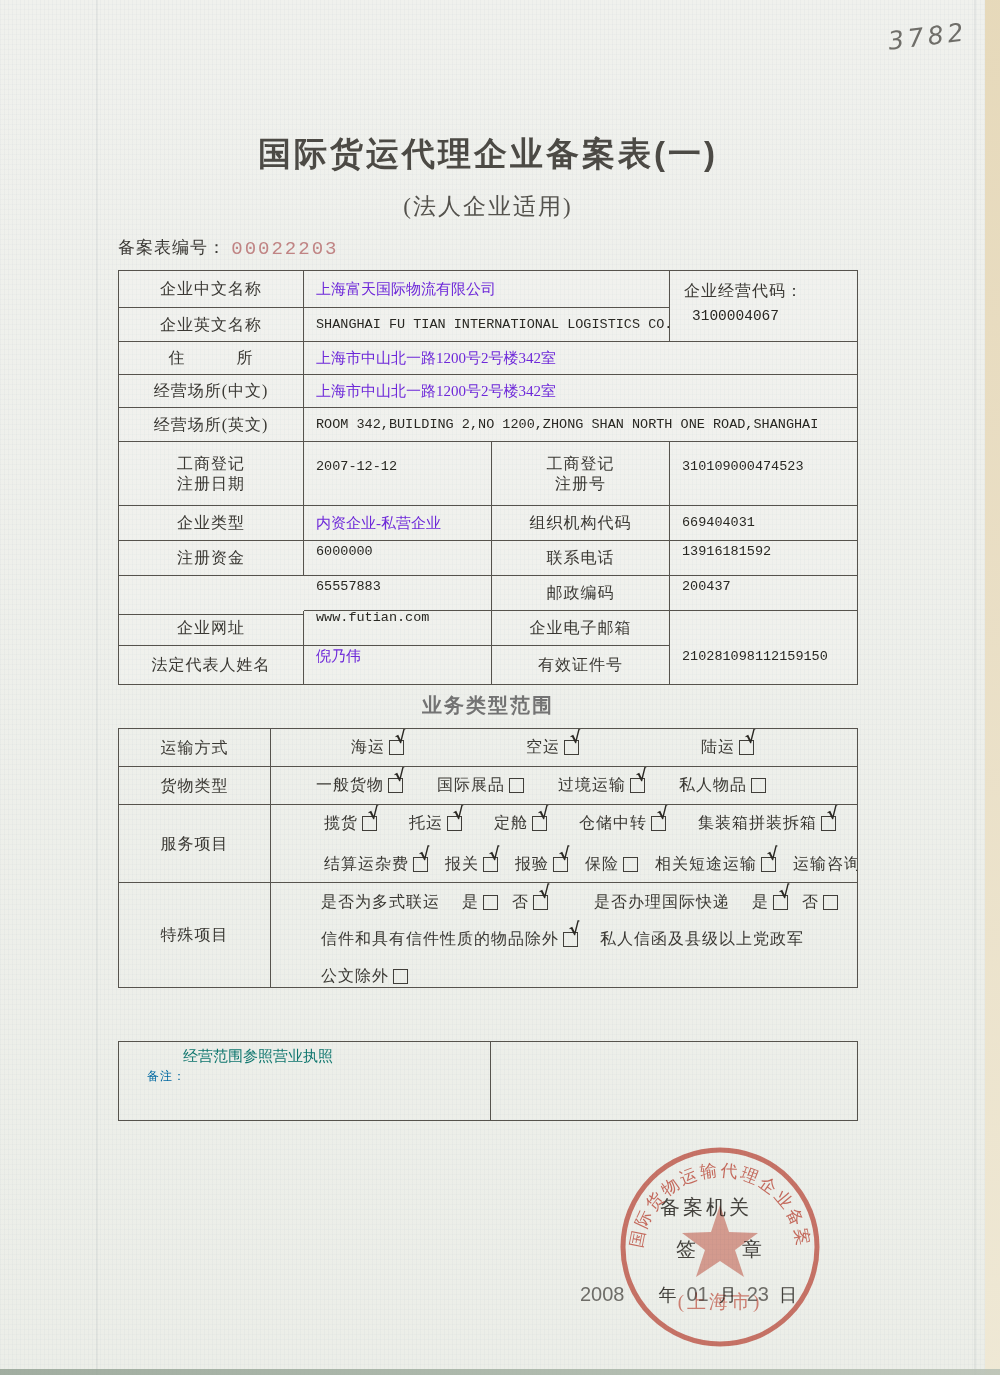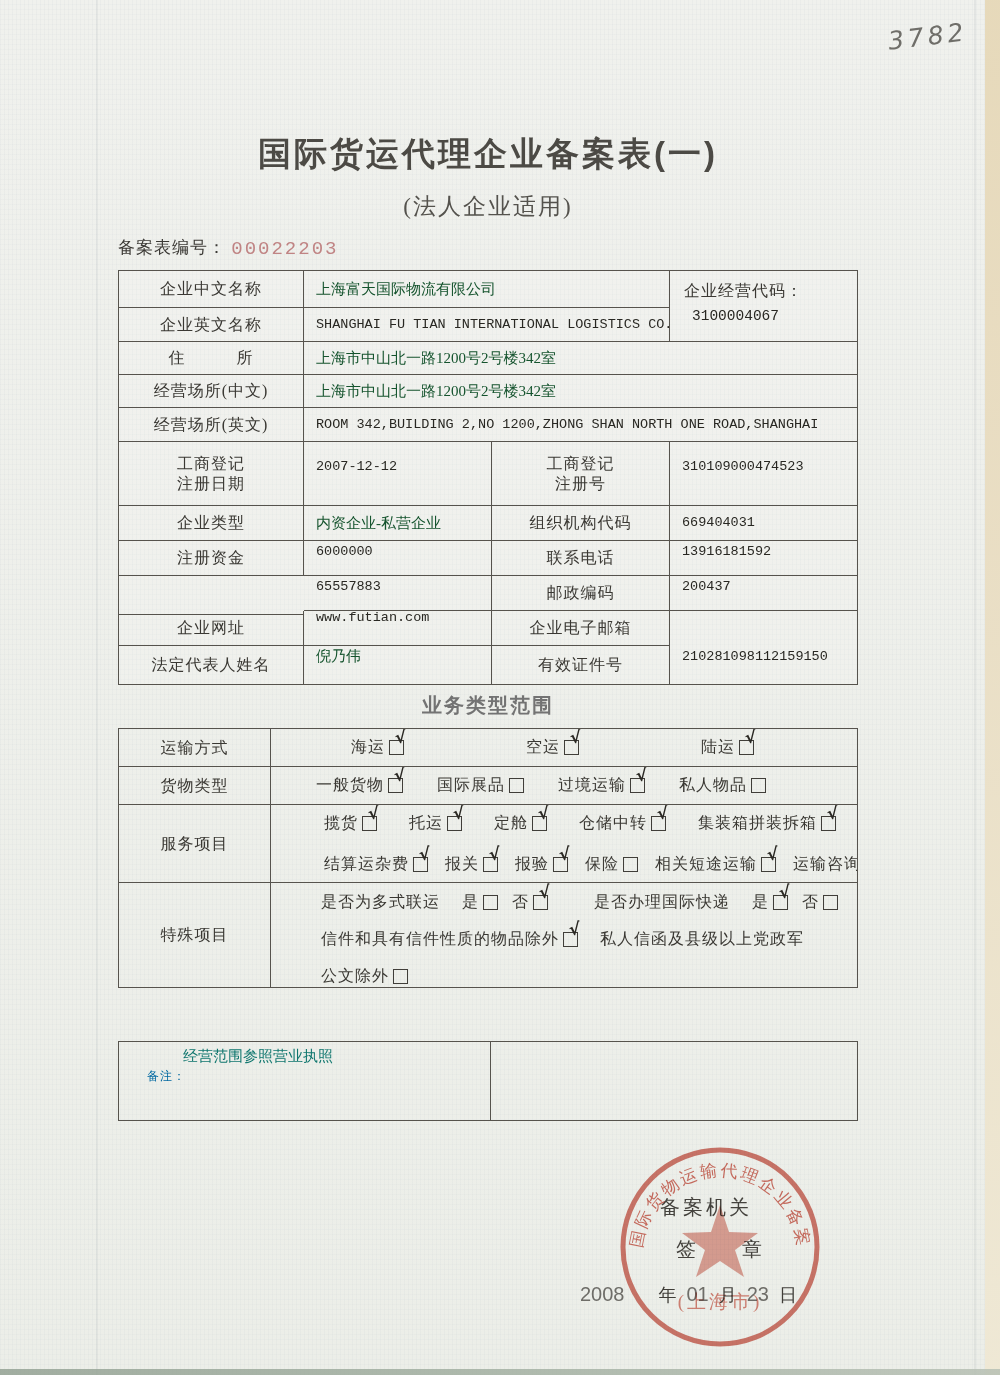--- a/index.html
+++ b/index.html
@@ -39,21 +39,21 @@
     display:grid;grid-template-columns:185px 188px 178px auto;
     grid-template-rows:37px 34px 33px 33px 34px 64px 35px 35px 35px 35px auto;
     box-sizing:border-box;background:rgba(255,255,255,0.12);}
   .c{border-right:1px solid #56534d;border-bottom:1px solid #56534d;
     display:flex;align-items:center;justify-content:center;box-sizing:border-box;overflow:hidden;}
   .c.nr{border-right:none;}
   .c.nb{border-bottom:none;}
   .lab{font-size:16px;letter-spacing:1px;color:#3a3833;text-align:center;line-height:1.25;}
   .v{justify-content:flex-start;padding-left:12px;}
   .vt{align-items:flex-start;padding-top:3px;}
-  .cnval{font-size:15px;color:#14532d;}
+  .cnval{font-size:15px;color:#6d28d9;}
   .mono{font-family:"Liberation Mono","DejaVu Sans Mono",monospace;font-size:13.5px;color:#282722;white-space:nowrap;}
   .sp2{grid-column:2/4;}
   .sp3{grid-column:2/5;}
   .codecell{grid-column:4/5;grid-row:1/3;flex-direction:column;align-items:flex-start;
     justify-content:flex-start;padding:10px 10px 0 14px;gap:7px;}
   .codecell .mono{margin-left:8px;font-size:14.5px;}
 
   
   .sec{left:118px;top:692px;width:740px;text-align:center;
     font-family:"Liberation Sans","DejaVu Sans",sans-serif;font-weight:bold;

